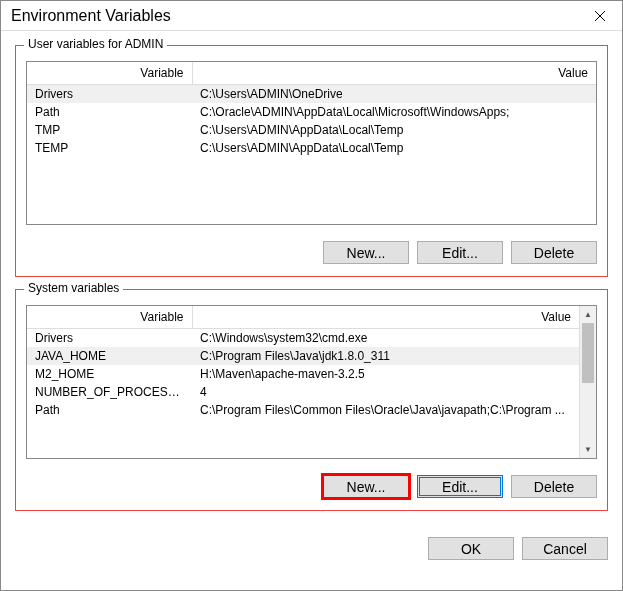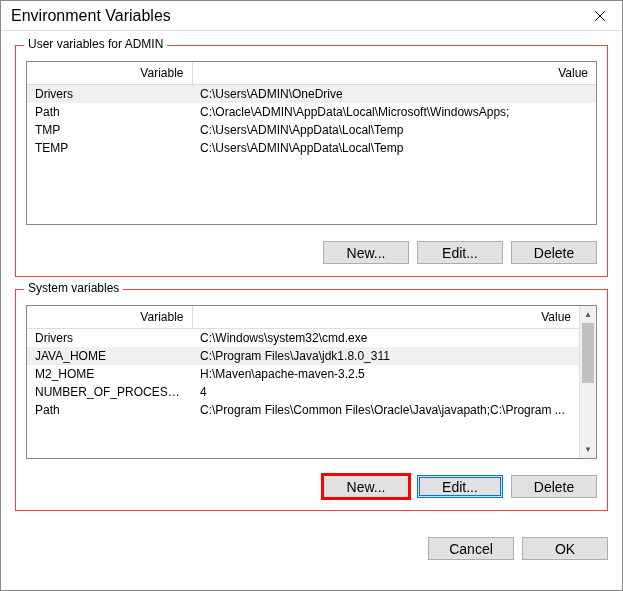--- a/index.html
+++ b/index.html
@@ -125,15 +125,15 @@
     <div class="btn-row">
       <button class="btn highlighted">New...</button>
       <button class="btn focused">Edit...</button>
       <button class="btn">Delete</button>
     </div>
   </div>
 
 </div>
 
 <div class="dialog-btn-row">
+  <button class="btn">OK</button>
   <button class="btn">Cancel</button>
-  <button class="btn">OK</button>
 </div>
 
 </body></html>

